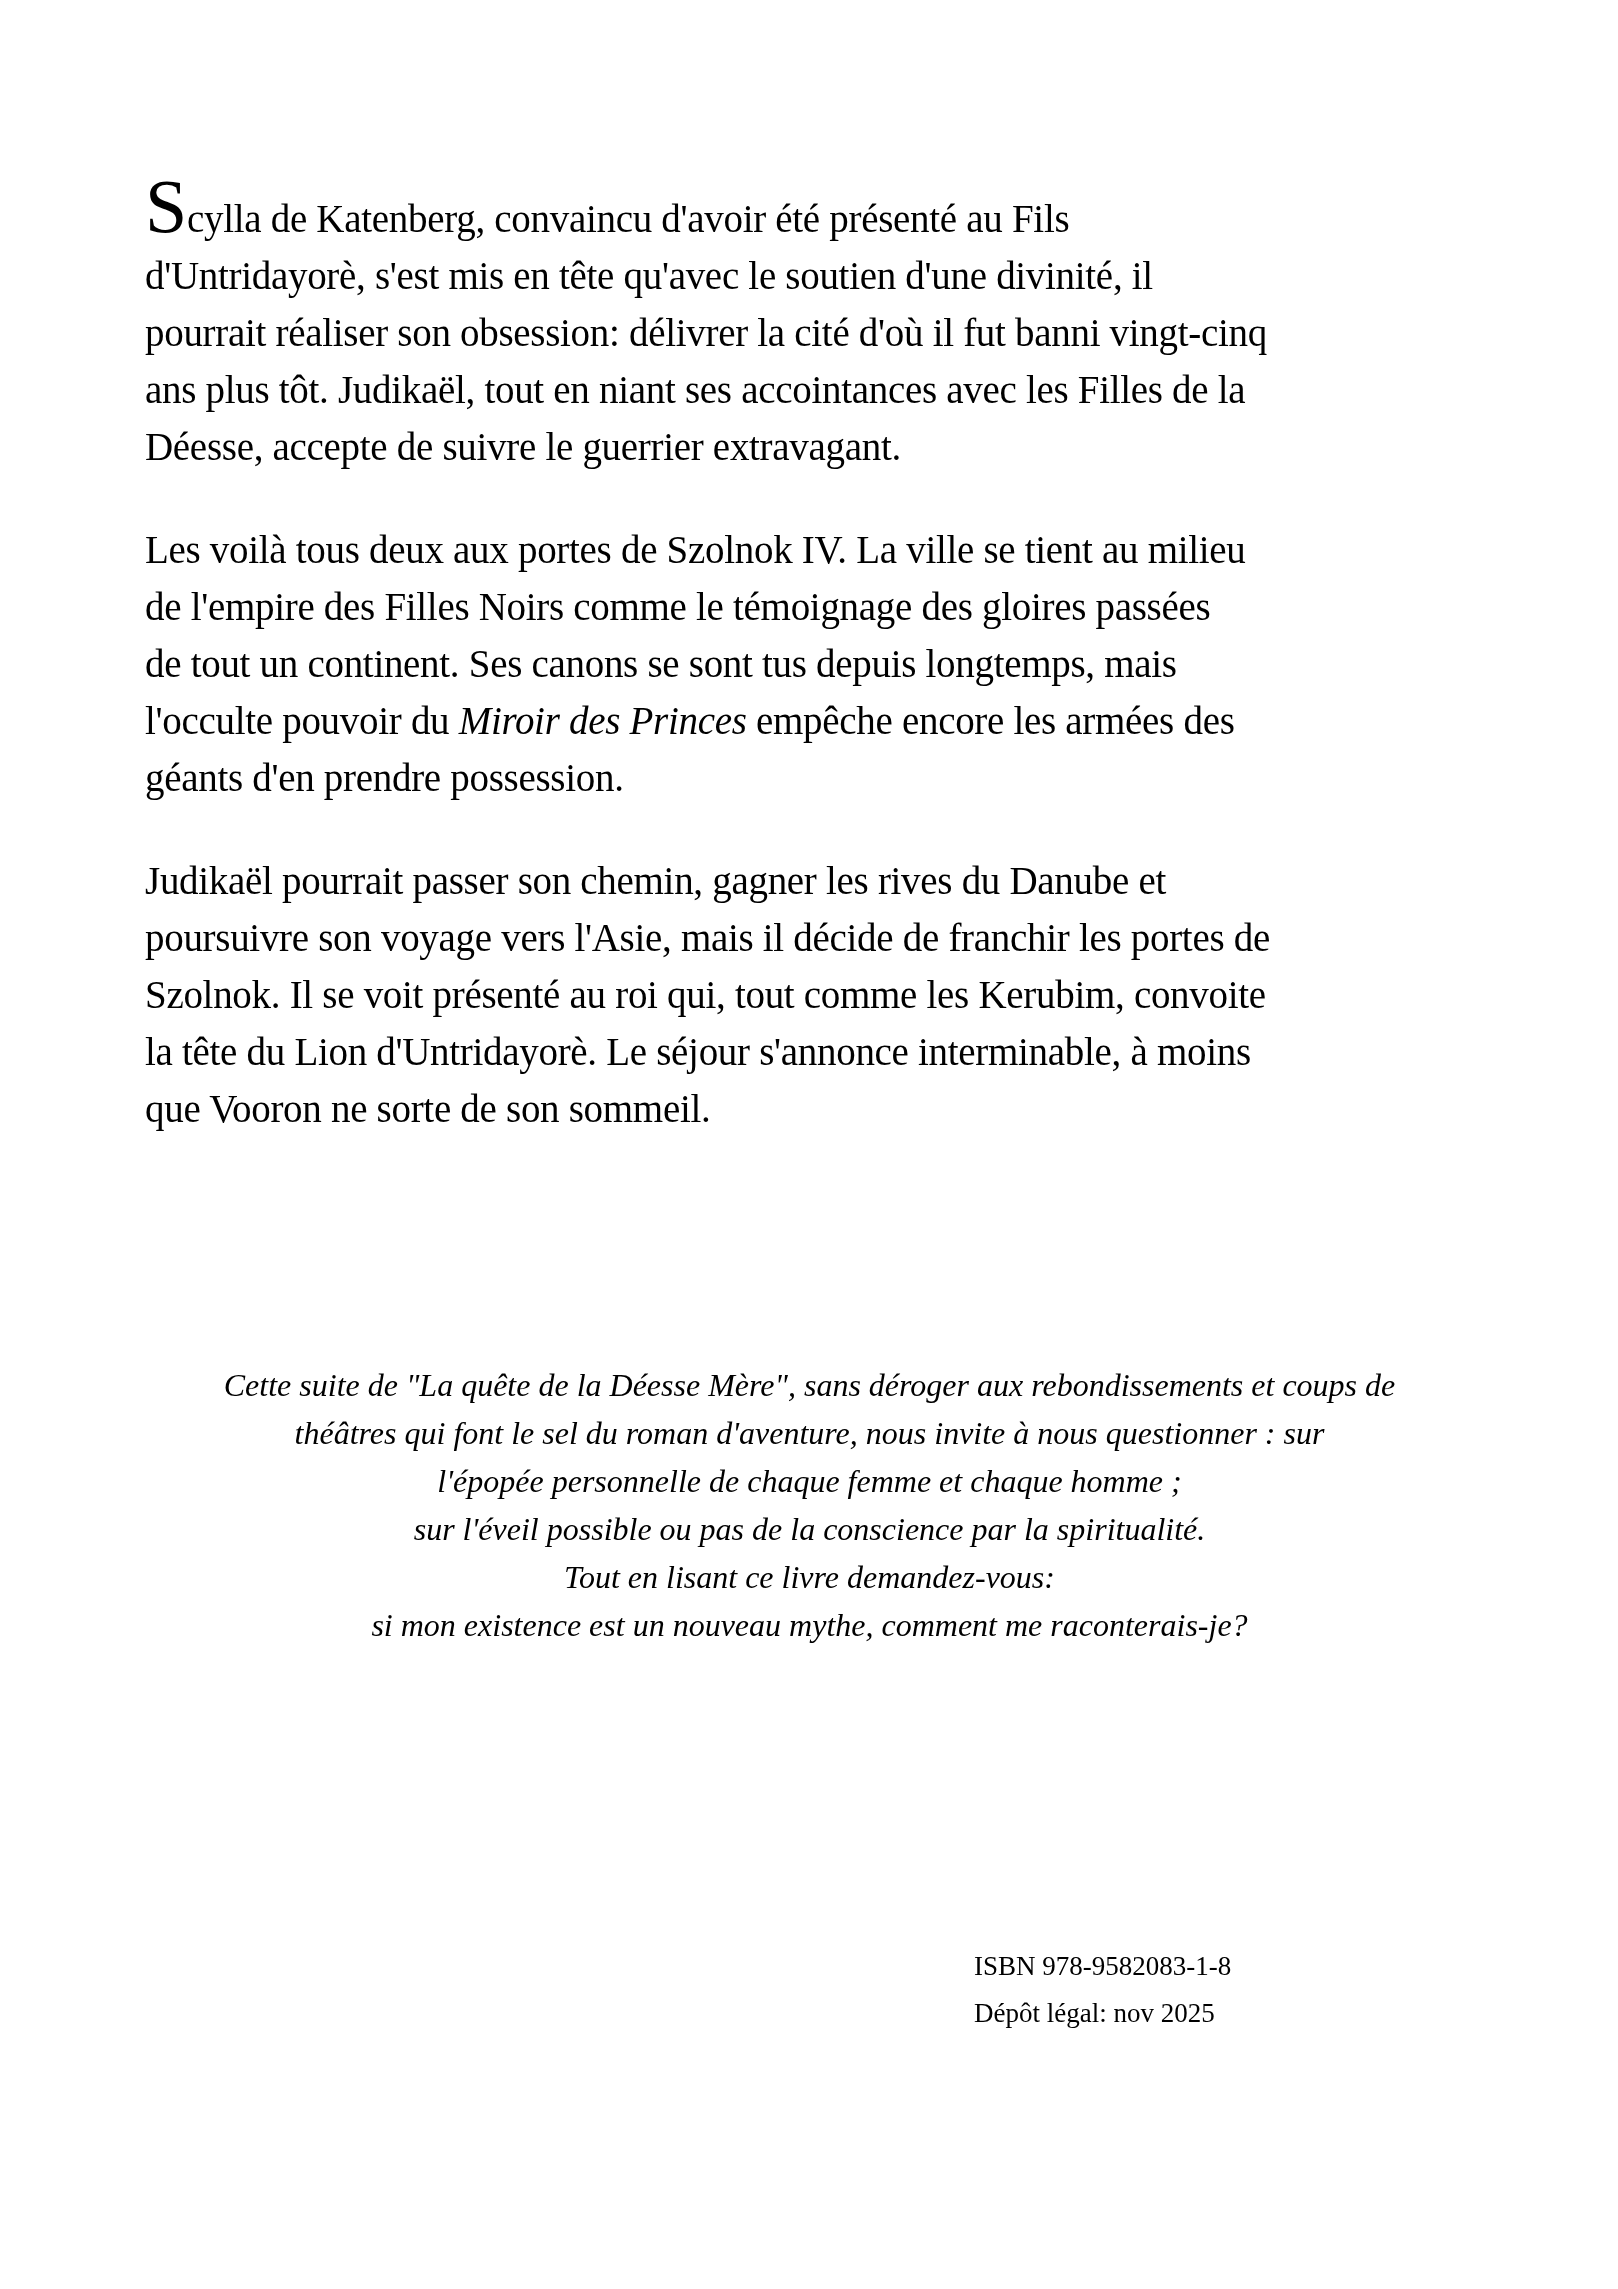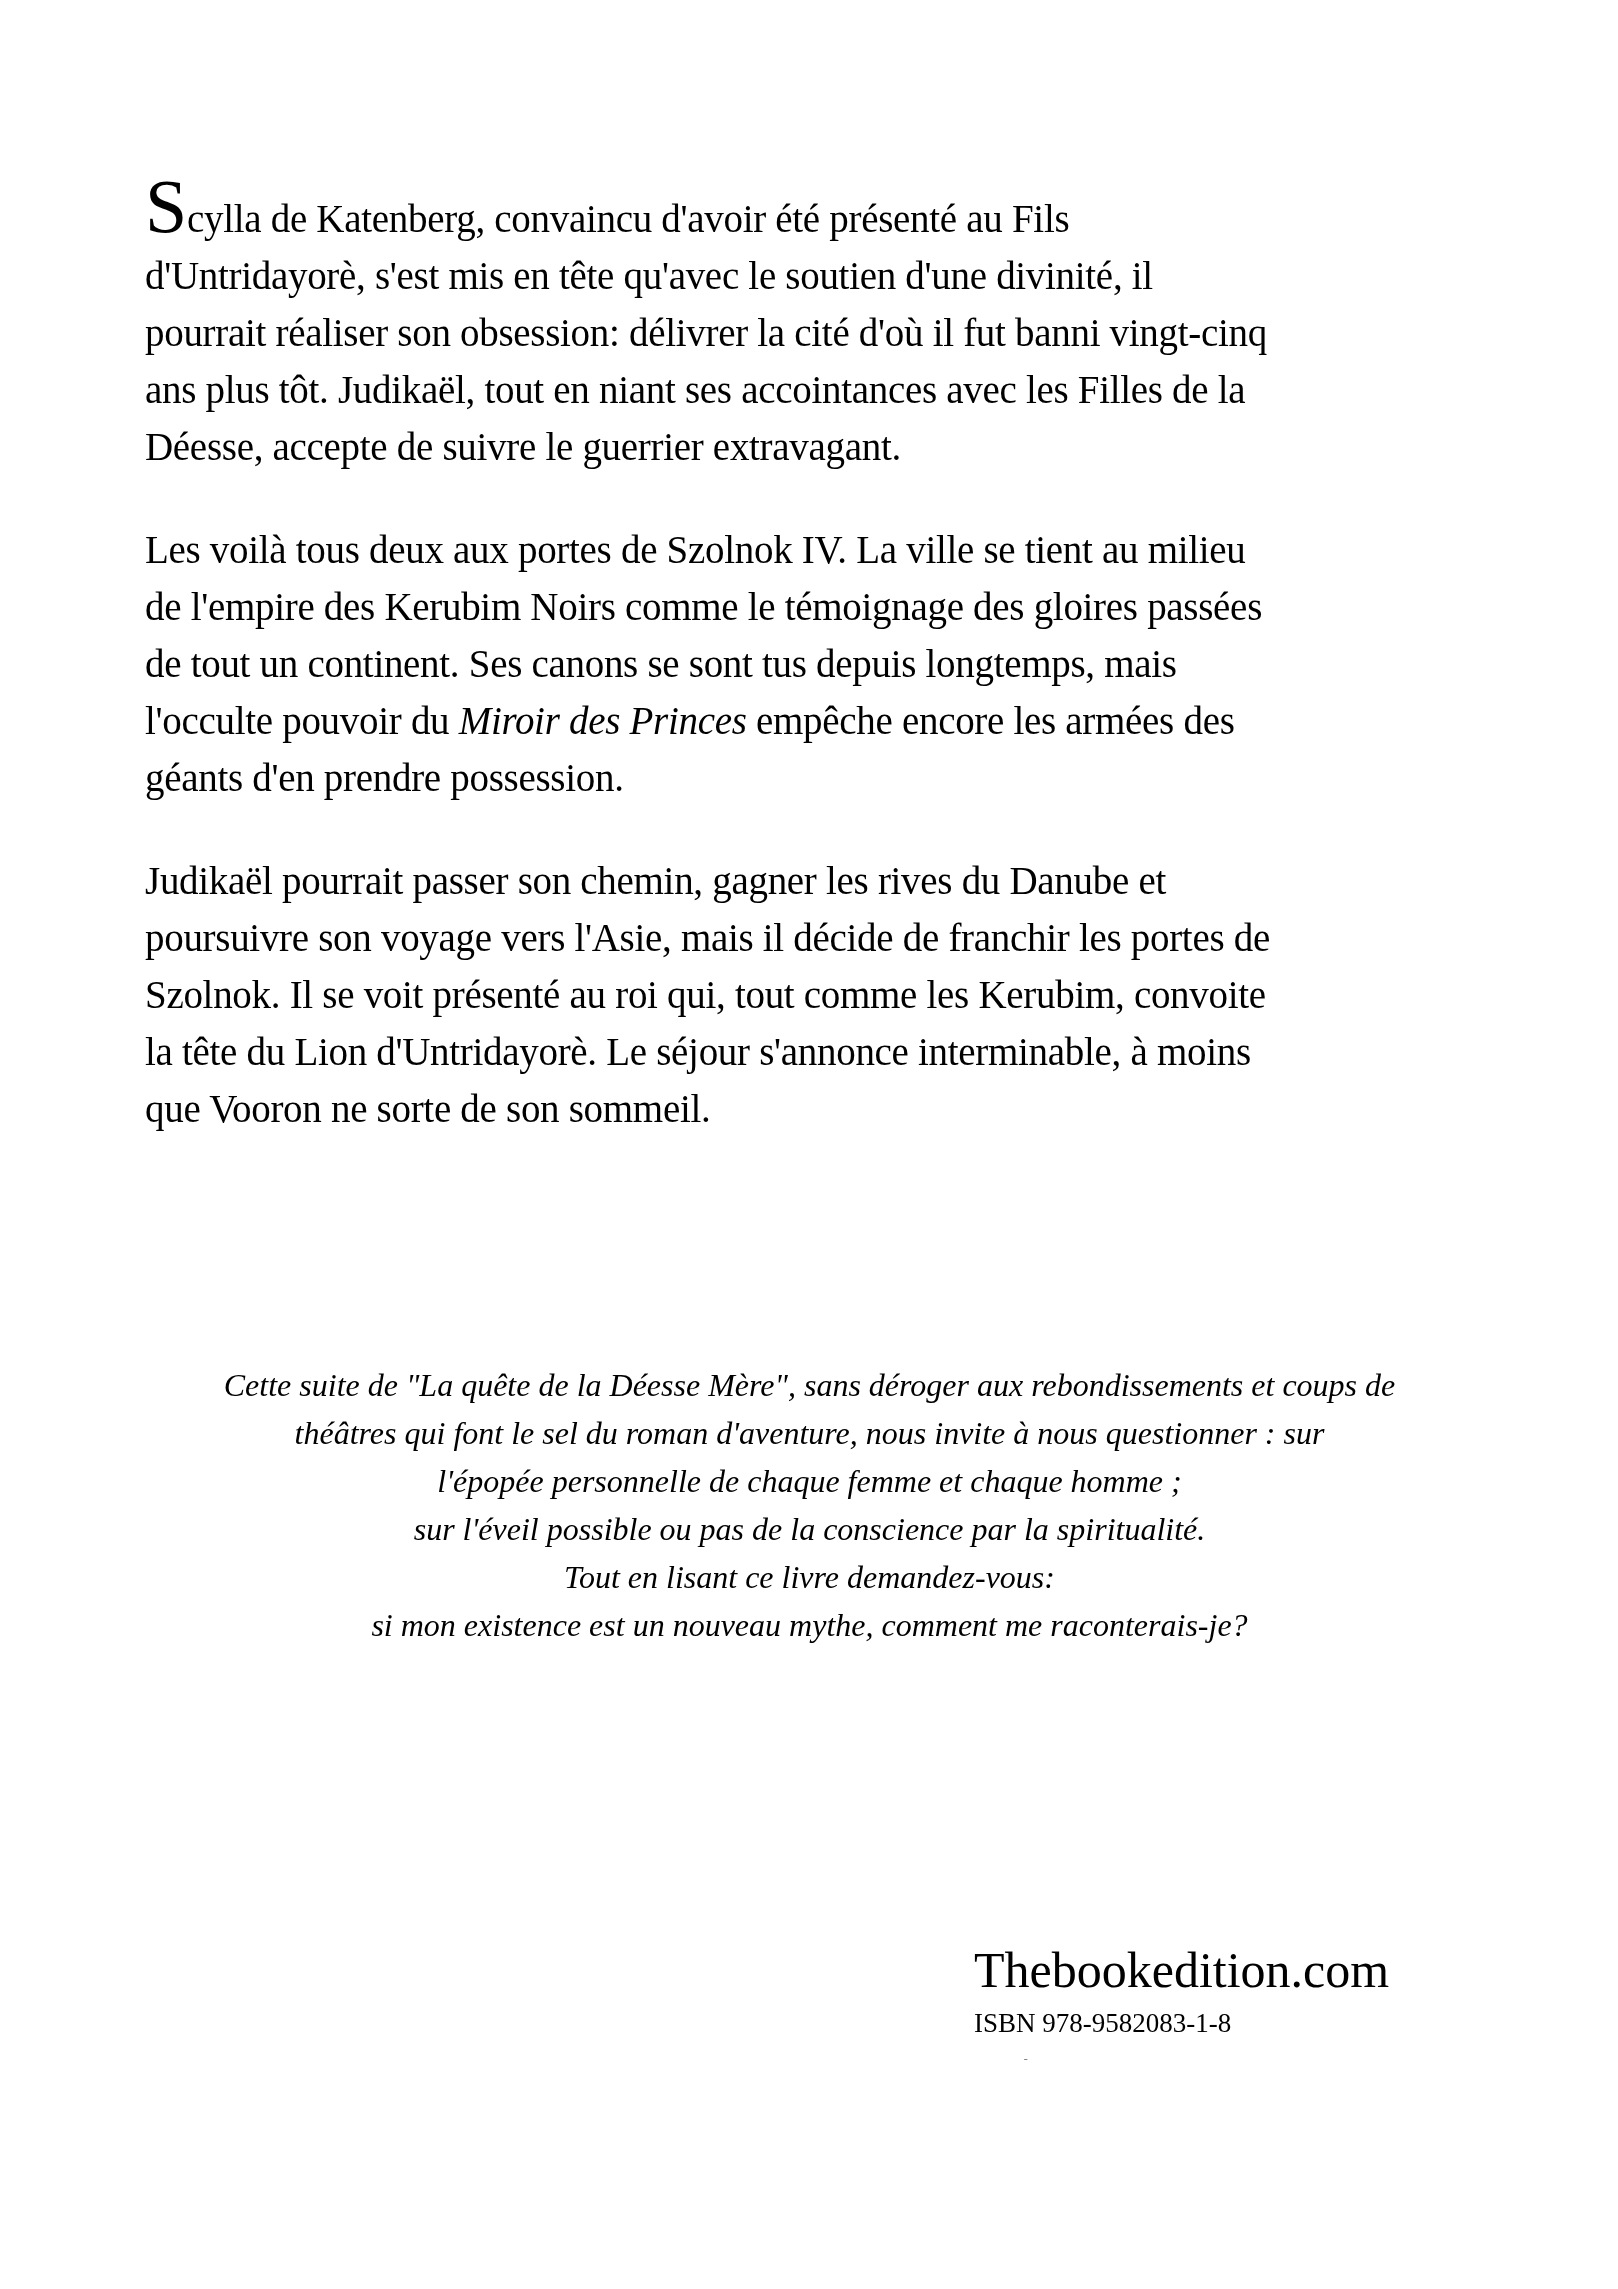--- a/index.html
+++ b/index.html
@@ -63,38 +63,37 @@
 
 <div class="page">
 
   <section class="synopsis">
     <p class="para"><span class="dropcap">S</span><span>cylla de Katenberg, convaincu d'avoir été présenté au Fils
 d'Untridayorè, s'est mis en tête qu'avec le soutien d'une divinité, il
 pourrait réaliser son obsession: délivrer la cité d'où il fut banni vingt-cinq
 ans plus tôt. Judikaël, tout en niant ses accointances avec les Filles de la
 Déesse, accepte de suivre le guerrier extravagant.</span></p>
     <p class="para"><span>Les voilà tous deux aux portes de Szolnok IV. La ville se tient au milieu
-de l'empire des Kerubim Noirs comme le témoignage des gloires passées
+de l'empire des Filles Noirs comme le témoignage des gloires passées
 de tout un continent. Ses canons se sont tus depuis longtemps, mais
 l'occulte pouvoir du </span><em class="work-title">Miroir des Princes</em><span> empêche encore les armées des
 géants d'en prendre possession.</span></p>
     <p class="para">Judikaël pourrait passer son chemin, gagner les rives du Danube et
 poursuivre son voyage vers l'Asie, mais il décide de franchir les portes de
 Szolnok. Il se voit présenté au roi qui, tout comme les Kerubim, convoite
 la tête du Lion d'Untridayorè. Le séjour s'annonce interminable, à moins
 que Vooron ne sorte de son sommeil.</p>
   </section>
 
   <section class="note">Cette suite de "La quête de la Déesse Mère", sans déroger aux rebondissements et coups de
 théâtres qui font le sel du roman d'aventure, nous invite à nous questionner : sur
 l'épopée personnelle de chaque femme et chaque homme ;
 sur l'éveil possible ou pas de la conscience par la spiritualité.
 Tout en lisant ce livre demandez-vous:
 si mon existence est un nouveau mythe, comment me raconterais-je?</section>
 
   <section class="publisher">
-    <div class="pub-name">Thebookedition.com</div>
     <div class="pub-line">ISBN 978-9582083-1-8</div>
     <div class="pub-line">Dépôt légal: nov 2025</div>
   </section>
 
 </div>
 
 
 </body></html>

